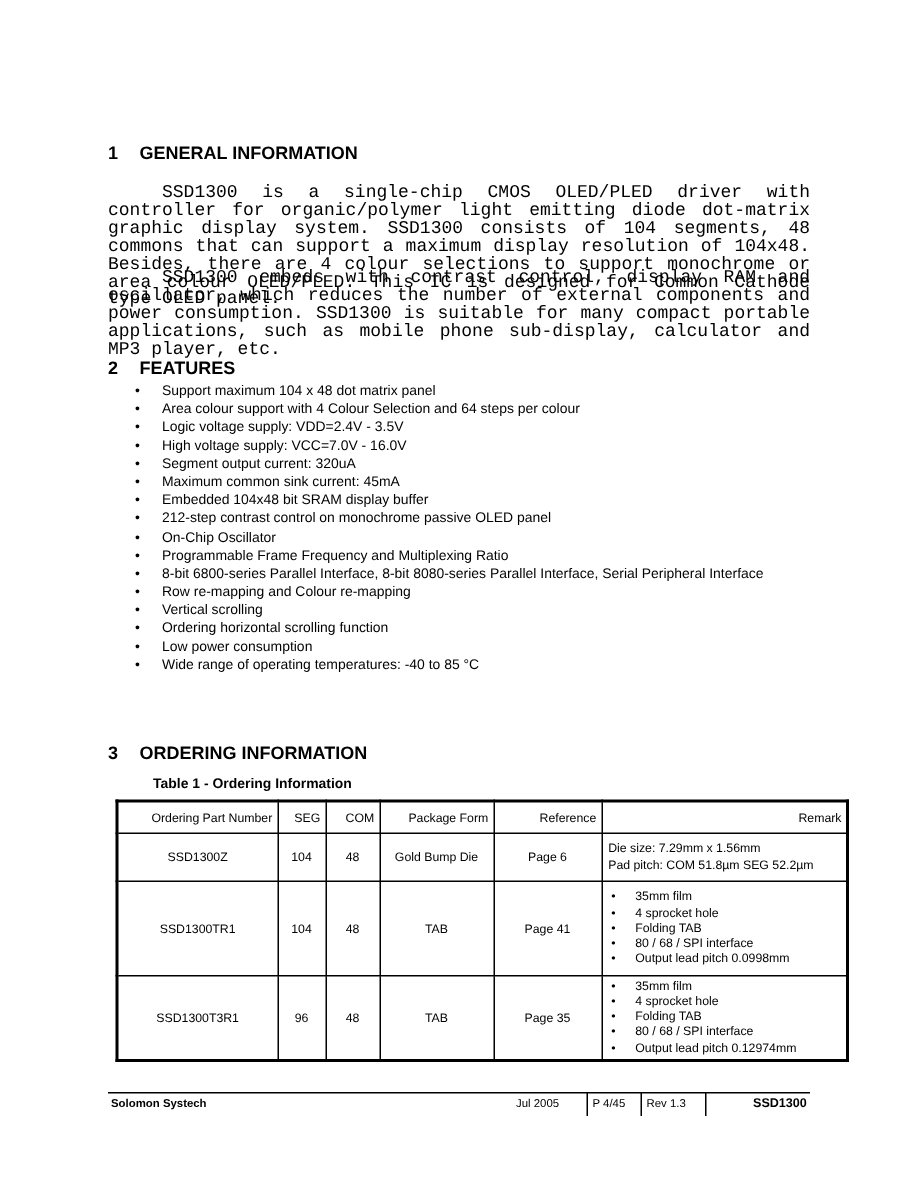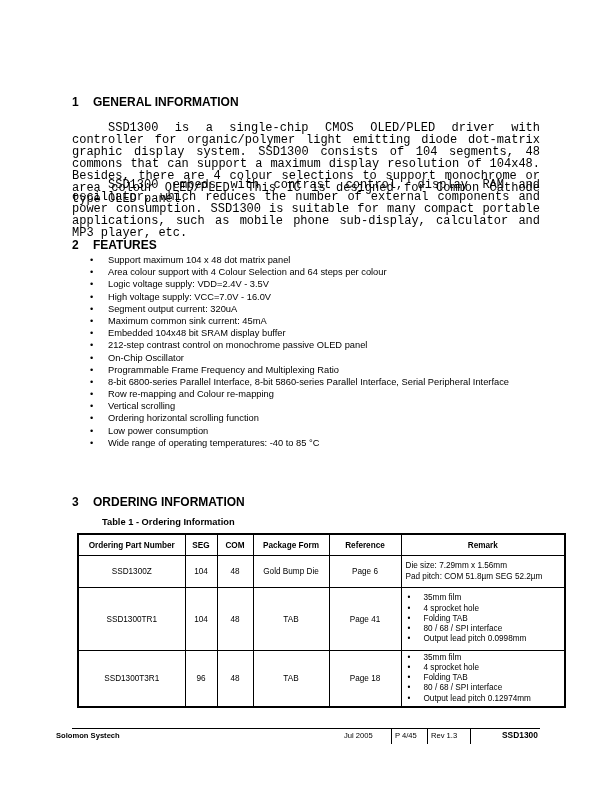--- a/index.html
+++ b/index.html
@@ -17,21 +17,21 @@
   ul.feat { left: 90px; margin: 0; padding: 0; list-style: none; font-size: 9.3px; }
   ul.feat li { position: relative; padding-left: 18px; height: 12.2px; line-height: 12.2px; white-space: nowrap; }
   ul.feat li::before { content: "\2022"; position: absolute; left: 0; top: 0; }
   .caption { left: 72px; font-size: 9.3px; font-weight: bold; }
   table.order {
     position: absolute; left: 77px; top: 533px; width: 487px;
     border-collapse: collapse; font-size: 8.2px; table-layout: fixed;
     border: 2px solid #000;
   }
   table.order th, table.order td { border: 1px solid #000; padding: 0 3px; text-align: center; vertical-align: middle; }
-  table.order th { font-weight: bold; height: 20px; }
+  table.order th { font-weight: normal; height: 20px; text-align: right; }
   table.order td.remark { text-align: left; padding-left: 4px; line-height: 10.3px; }
   ul.rem { margin: 0; padding: 0; list-style: none; }
   ul.rem li { position: relative; padding-left: 18px; line-height: 10.3px; white-space: nowrap; }
   ul.rem li::before { content: "\2022"; position: absolute; left: 2px; }
   .footer-line { left: 72px; top: 728px; width: 468px; border-top: 1px solid #000; }
   .footer { top: 731px; font-size: 7.6px; }
   .footer .sep { position: absolute; top: -3px; height: 16px; border-left: 1px solid #000; }
 </style>
 </head>
 <body>
@@ -49,21 +49,21 @@
   <li>Support maximum 104 x 48 dot matrix panel</li>
   <li>Area colour support with 4 Colour Selection and 64 steps per colour</li>
   <li>Logic voltage supply: VDD=2.4V - 3.5V</li>
   <li>High voltage supply: VCC=7.0V - 16.0V</li>
   <li>Segment output current: 320uA</li>
   <li>Maximum common sink current: 45mA</li>
   <li>Embedded 104x48 bit SRAM display buffer</li>
   <li>212-step contrast control on monochrome passive OLED panel</li>
   <li>On-Chip Oscillator</li>
   <li>Programmable Frame Frequency and Multiplexing Ratio</li>
-  <li>8-bit 6800-series Parallel Interface, 8-bit 5860-series Parallel Interface, Serial Peripheral Interface</li>
+  <li>8-bit 6800-series Parallel Interface, 8-bit 8080-series Parallel Interface, Serial Peripheral Interface</li>
   <li>Row re-mapping and Colour re-mapping</li>
   <li>Vertical scrolling</li>
   <li>Ordering horizontal scrolling function</li>
   <li>Low power consumption</li>
   <li>Wide range of operating temperatures: -40 to 85 °C</li>
 </ul>
 
 <div class="abs h1" style="top:495px;">
   <span class="num">3</span><span>ORDERING INFORMATION</span>
 </div>
@@ -114,36 +114,36 @@
           <li>80 / 68 / SPI interface</li>
           <li>Output lead pitch 0.0998mm</li>
         </ul>
       </td>
     </tr>
     <tr style="height:56px;">
       <td>SSD1300T3R1</td>
       <td>96</td>
       <td>48</td>
       <td>TAB</td>
-      <td>Page 18</td>
+      <td>Page 35</td>
       <td class="remark">
         <ul class="rem">
           <li>35mm film</li>
           <li>4 sprocket hole</li>
           <li>Folding TAB</li>
           <li>80 / 68 / SPI interface</li>
           <li>Output lead pitch 0.12974mm</li>
         </ul>
       </td>
     </tr>
   </tbody>
 </table>
 
 <div class="abs footer-line"></div>
-<div class="abs footer" style="left:56px; font-weight:bold;">Solomon Systech</div>
+<div class="abs footer" style="left:74px; font-weight:bold;">Solomon Systech</div>
 <div class="abs footer" style="left:344px;">Jul 2005</div>
 <div class="abs footer" style="left:391px; width:1px;">
     <span class="sep"></span>
   </div>
 <div class="abs footer" style="left:395px;">P 4/45</div>
 <div class="abs footer" style="left:427px; width:1px;">
     <span class="sep"></span>
   </div>
 <div class="abs footer" style="left:431px;">Rev 1.3</div>
 <div class="abs footer" style="left:470px; width:1px;">

